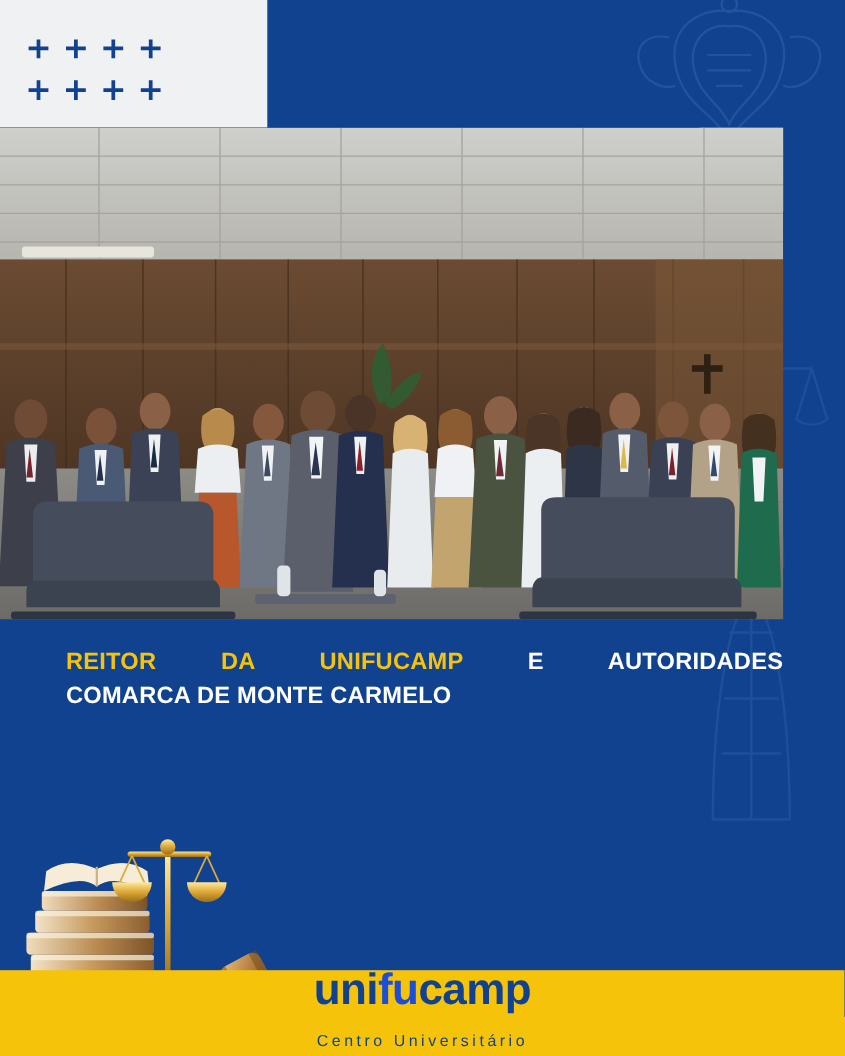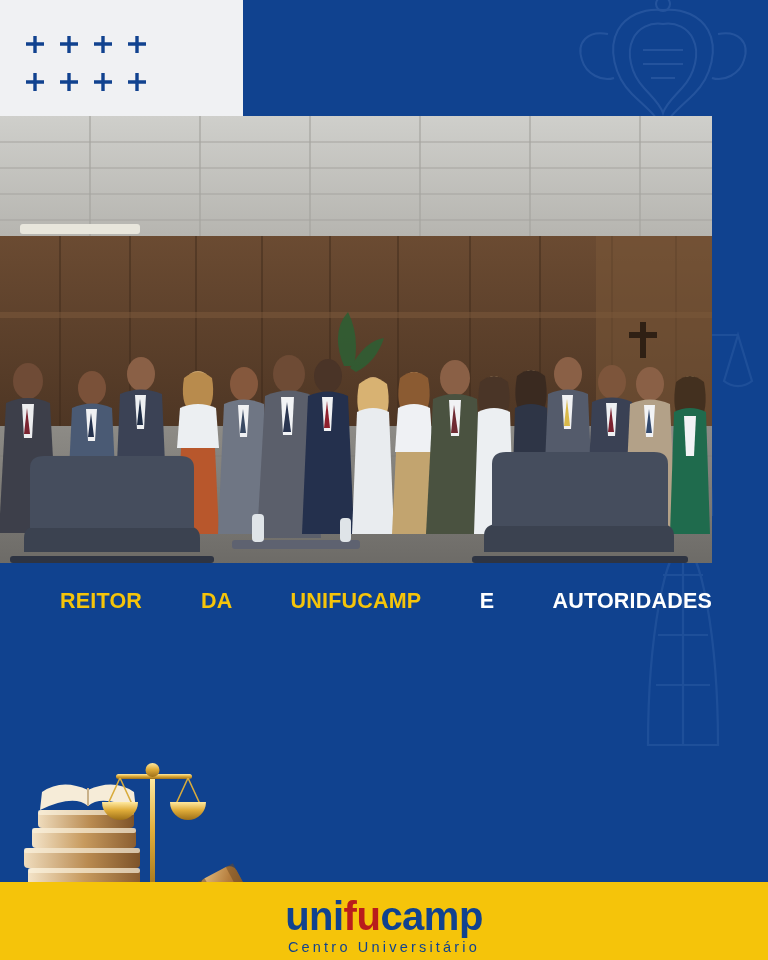--- a/index.html
+++ b/index.html
@@ -100,23 +100,23 @@
     width:768px;
     text-align:center;
     line-height:1;
   }
   .brand-main {
     font-size:40px;
     font-weight:bold;
     letter-spacing:-.5px;
     color:#11428f;
   }
-  .brand-main .u2 { color:#b91c1c; }
+  .brand-main .u2 { color:#1d4ed8; }
   .brand-sub {
-    margin-top:4px;
+    margin-top:20px;
     font-size:14.5px;
     letter-spacing:3.2px;
     color:#11428f;
   }
 
   
   .law-illustration {
     position:absolute;
     left:4px; bottom:18px;
     width:270px; height:230px;
@@ -352,20 +352,21 @@
   </div>
 
   <div class="headline">
     <span class="line justified">
       <span class="hl">REITOR</span>
       <span class="hl">DA</span>
       <span class="hl">UNIFUCAMP</span>
       <span>E</span>
       <span>AUTORIDADES</span>
     </span>
+    <span class="line">COMARCA DE MONTE CARMELO</span>
   </div>
 
   <svg class="law-illustration" viewBox="0 0 270 230">
     <defs>
       <linearGradient id="bk1" x1="0" y1="0" x2="1" y2="0">
         <stop offset="0" stop-color="#f3e3c8"></stop>
           <stop offset=".5" stop-color="#c79a5e"></stop>
           <stop offset="1" stop-color="#8b5e30"></stop>
       </linearGradient>
       <linearGradient id="bk2" x1="0" y1="0" x2="1" y2="0">

